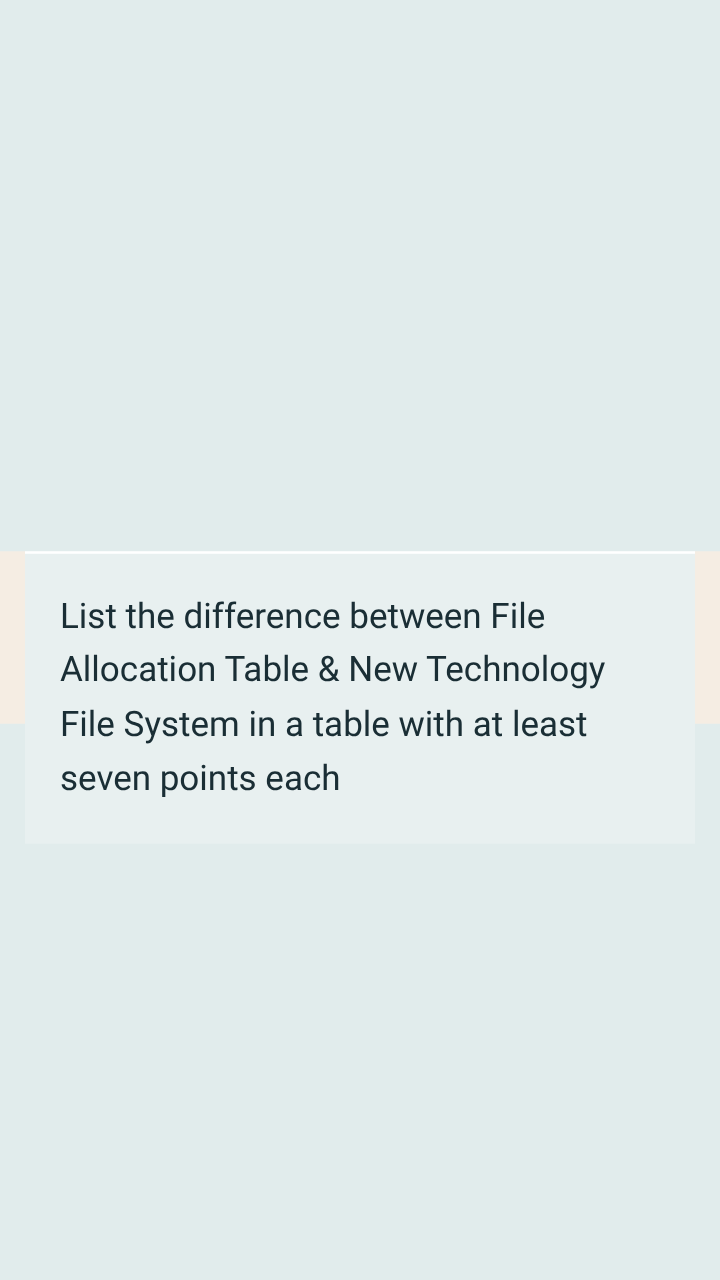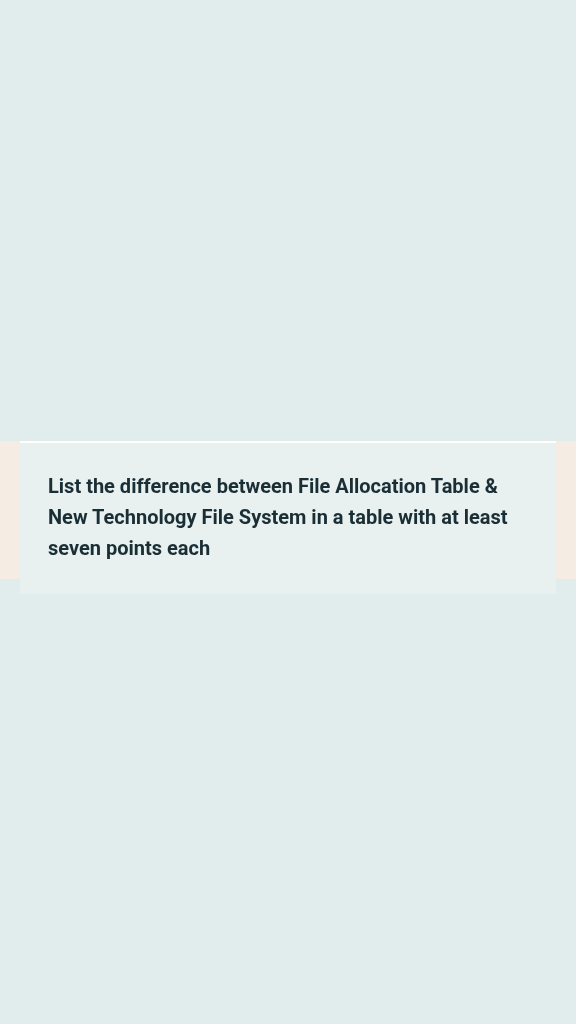--- a/index.html
+++ b/index.html
@@ -19,23 +19,23 @@
       position: absolute;
       top: 441px;
       left: 20px;
       right: 20px;
       background-color: #e8f0f0;
       border-top: 2px solid #ffffff;
       padding: 28px 28px 30px 28px;
     }
     .message-text {
       color: #1a2e35;
-      font-size: 20px;
+      font-size: 28px;
       line-height: 1.55;
-      font-weight: 700;
+      font-weight: 400;
     }
     .side-accent-left {
       position: absolute;
       top: 441px;
       left: 0;
       width: 20px;
       height: 138px;
       background-color: #f5ede3;
     }
     .side-accent-right {

